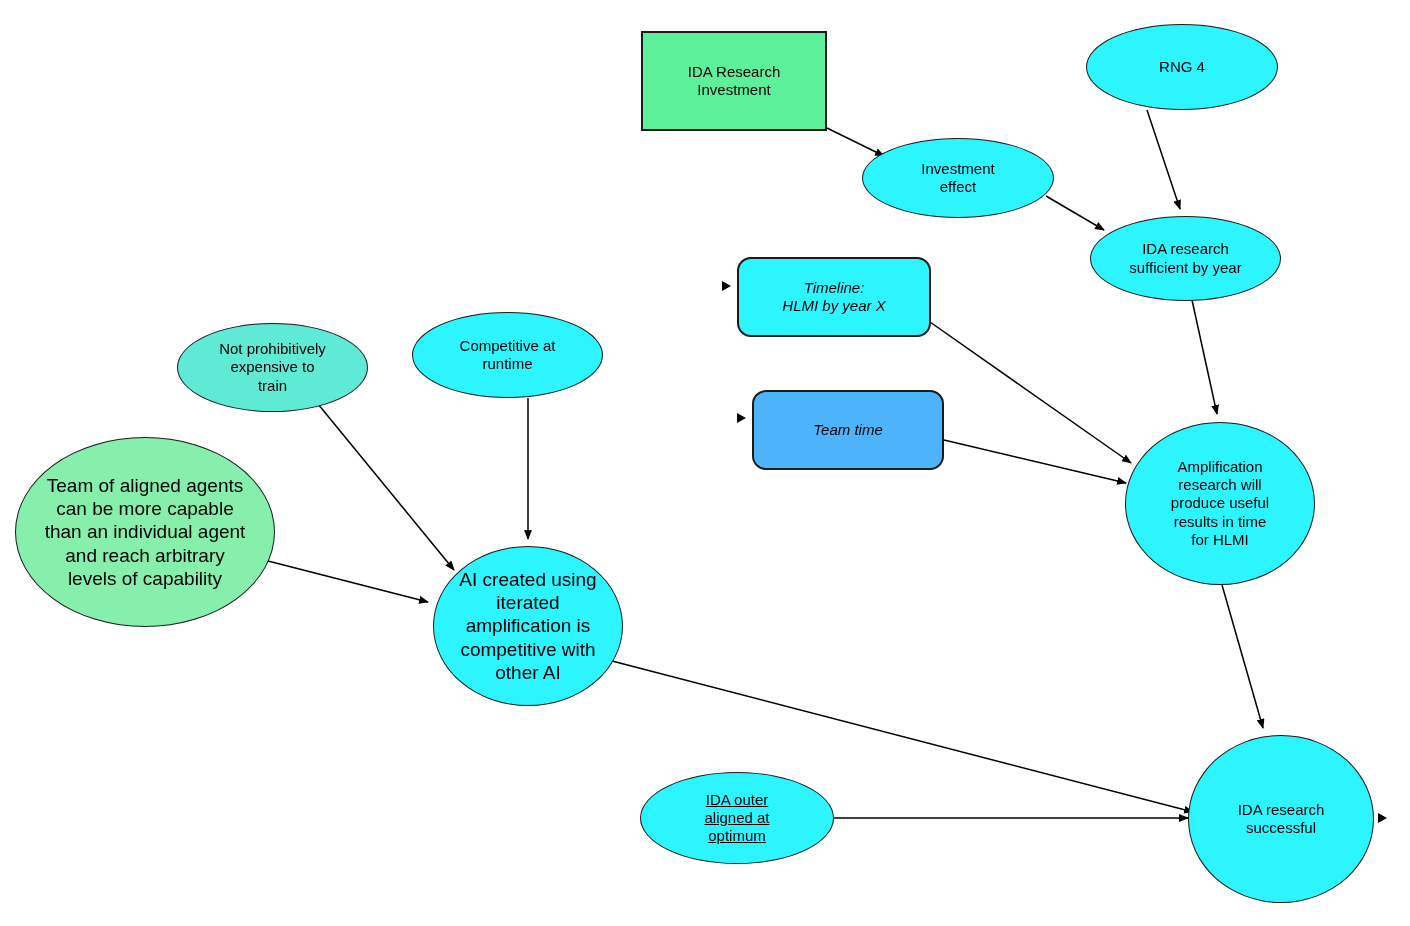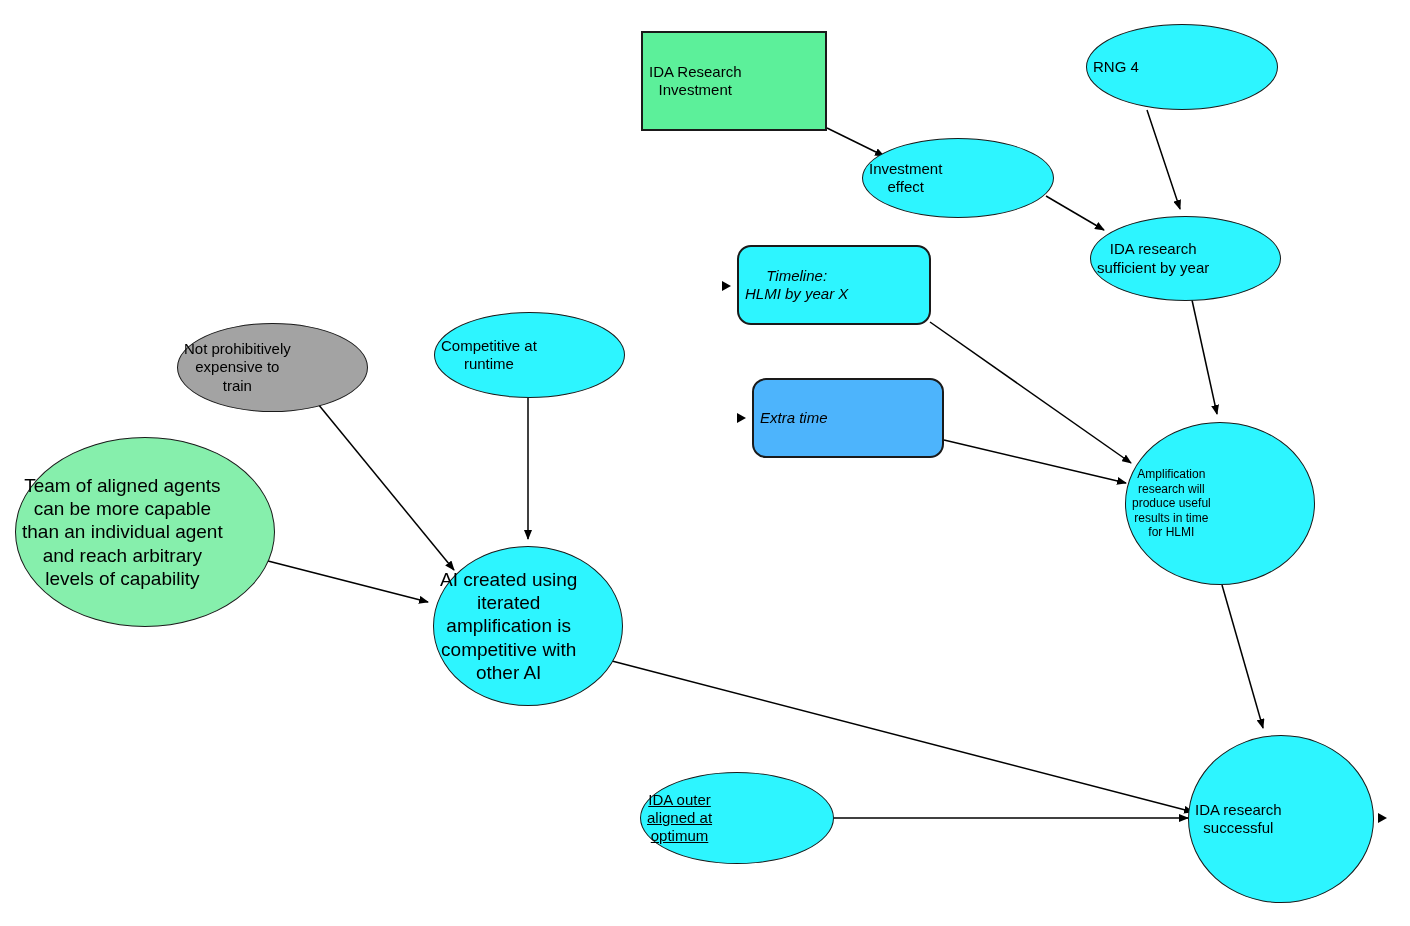--- a/index.html
+++ b/index.html
@@ -26,41 +26,42 @@
     top: 0;
     width: 1410px;
     height: 926px;
     pointer-events: none;
   }
   .node {
     position: absolute;
     box-sizing: border-box;
     display: flex;
     align-items: center;
-    justify-content: flex-start;
+    justify-content: center;
     text-align: center;
     color: #000000;
     font-family: "Liberation Sans", sans-serif;
     font-size: 15px;
     line-height: 1.22;
     border: 1.6px solid #1a1a1a;
     z-index: 2;
   }
   .node-ellipse {
     border-radius: 50%;
     background: #2df5ff;
   }
   .node-rect {
     border-radius: 0;
     background: #5cf09a;
     border-width: 2.2px;
   }
   .node-round {
     border-radius: 14px;
     border-width: 2.2px;
+    margin-top: 12px;
   }
   .node-round.cyan { background: #2df5ff; }
   .node-round.blue { background: #4db4fc; }
   .node-label {
     display: block;
     padding: 0 6px;
     white-space: pre-line;
   }
   .italic .node-label {
     font-style: italic;
@@ -116,39 +117,39 @@
       </div>
       <div class="node node-ellipse" style="left: 1090px; top: 216px; width: 191px; height: 85px; background: rgb(45, 245, 255); font-size: 15px;">
         <span class="node-label">IDA research
 sufficient by year</span>
       </div>
       <div class="node node-round cyan italic" style="left: 737px; top: 245px; width: 194px; height: 80px; background: rgb(45, 245, 255); font-size: 15px;">
         <span class="node-label">Timeline:
 HLMI by year X</span>
       </div>
       <div class="node node-round blue italic" style="left: 752px; top: 378px; width: 192px; height: 80px; background: rgb(77, 180, 252); font-size: 15px;">
-        <span class="node-label">Extra time</span>
+        <span class="node-label">Team time</span>
       </div>
-      <div class="node node-ellipse" style="left: 177px; top: 323px; width: 191px; height: 89px; background: #a3a3a3; font-size: 15px;">
+      <div class="node node-ellipse" style="left: 177px; top: 323px; width: 191px; height: 89px; background: #5eead4; font-size: 15px;">
         <span class="node-label">Not prohibitively
 expensive to
 train</span>
       </div>
-      <div class="node node-ellipse" style="left: 434px; top: 312px; width: 191px; height: 86px; background: rgb(45, 245, 255); font-size: 15px;">
+      <div class="node node-ellipse" style="left: 412px; top: 312px; width: 191px; height: 86px; background: rgb(45, 245, 255); font-size: 15px;">
         <span class="node-label">Competitive at
 runtime</span>
       </div>
       <div class="node node-ellipse" style="left: 15px; top: 437px; width: 260px; height: 190px; background: #86efac; font-size: 19px;">
         <span class="node-label">Team of aligned agents
 can be more capable
 than an individual agent
 and reach arbitrary
 levels of capability</span>
       </div>
-      <div class="node node-ellipse" style="left: 1125px; top: 422px; width: 190px; height: 163px; background: rgb(45, 245, 255); font-size: 12px;">
+      <div class="node node-ellipse" style="left: 1125px; top: 422px; width: 190px; height: 163px; background: rgb(45, 245, 255); font-size: 15px;">
         <span class="node-label">Amplification
 research will
 produce useful
 results in time
 for HLMI</span>
       </div>
       <div class="node node-ellipse" style="left: 433px; top: 546px; width: 190px; height: 160px; background: rgb(45, 245, 255); font-size: 19px;">
         <span class="node-label">AI created using
 iterated
 amplification is

